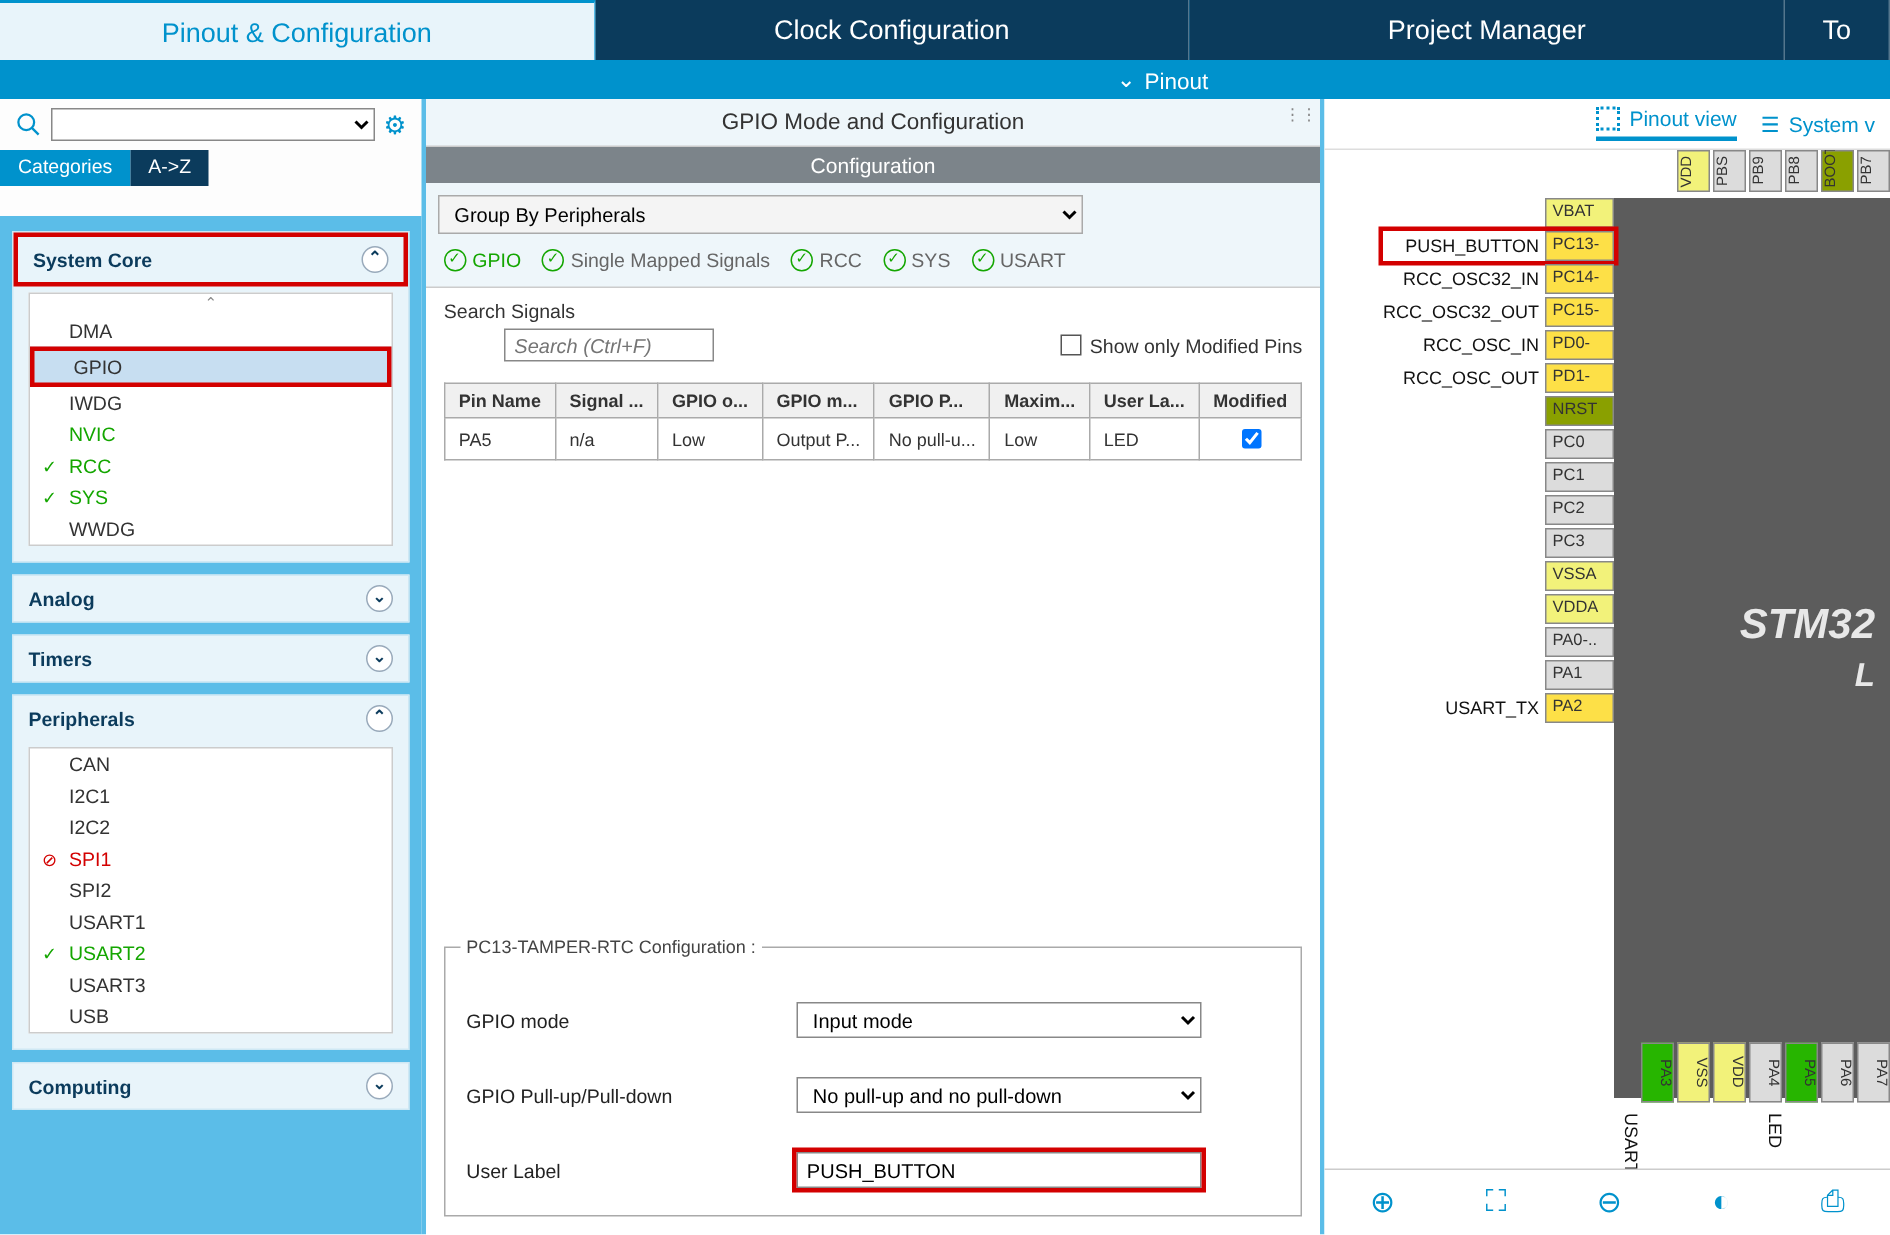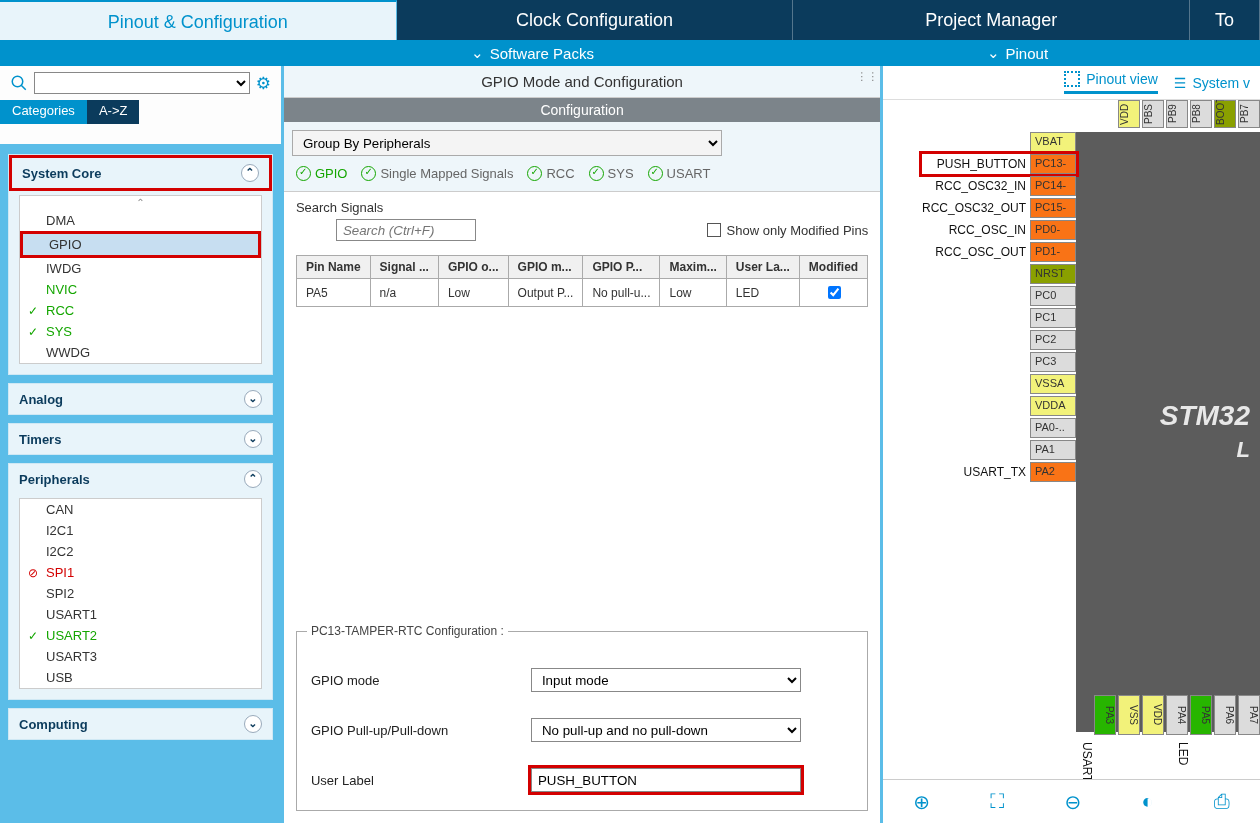--- a/index.html
+++ b/index.html
@@ -87,21 +87,21 @@
   .pin-row-top { position: absolute; top: 0; right: 0; display: flex; gap: 2px; }
   .vpin { width: 22px; height: 28px; background: #dcdcdc; border: 1px solid #888; font-size: 10px; writing-mode: vertical-rl; text-align: center; padding: 2px 0; transform: rotate(180deg); }
   .vpin.yellow { background: #f2f27a; }
   .vpin.olive { background: #8aa000; }
 
   .chip-body { position: absolute; right: 0; top: 32px; width: 184px; height: 600px; background: #5c5c5c; }
   .pin-col-left { position: absolute; top: 32px; right: 184px; display: flex; flex-direction: column; gap: 2px; }
   .pin-horz { display: flex; align-items: center; justify-content: flex-end; gap: 4px; }
   .hpin-label { font-size: 12px; color: #111; }
   .hpin { width: 46px; height: 20px; background: #dcdcdc; border: 1px solid #888; font-size: 11px; text-align: left; padding: 2px 4px; overflow: hidden; }
-  .hpin.green { background: #f97316; }
+  .hpin.green { background: #fde047; }
   .hpin.yellow { background: #f2f27a; }
   .hpin.olive { background: #8aa000; }
   .hl-red-box { outline: 3px solid #d30000; }
 
   .silk-text { position: absolute; right: 10px; top: 300px; color: #e8e8e8; font-size: 28px; font-weight: bold; font-style: italic; text-align: right; }
   .silk-text .sub { font-size: 22px; }
 
   .pin-row-bot { position: absolute; right: 0; top: 595px; display: flex; gap: 2px; }
   .bpin { width: 22px; height: 40px; background: #dcdcdc; border: 1px solid #888; font-size: 10px; writing-mode: vertical-rl; text-align: center; padding: 2px 0; }
   .bpin.green { background: #27b500; }
@@ -116,21 +116,20 @@
 <body>
 
 <div class="main-tabs">
   <div class="main-tab active">Pinout &amp; Configuration</div>
   <div class="main-tab">Clock Configuration</div>
   <div class="main-tab">Project Manager</div>
   <div class="main-tab" style="flex:0 0 70px">To</div>
 </div>
 <div class="sub-tabs">
   <div class="sub-left"></div>
-  <div class="sub-tab"><span class="chev-down"></span><span>Software Packs</span></div>
   <div class="sub-tab"><span class="chev-down"></span><span>Pinout</span></div>
 </div>
 
 <div class="workspace">
 
   <div class="left-panel">
     <div class="search-row">
       <svg class="search-icon-svg" viewBox="0 0 24 24">
           <circle cx="10" cy="10" r="7"></circle>
           <line x1="15" y1="15" x2="21" y2="21"></line>

